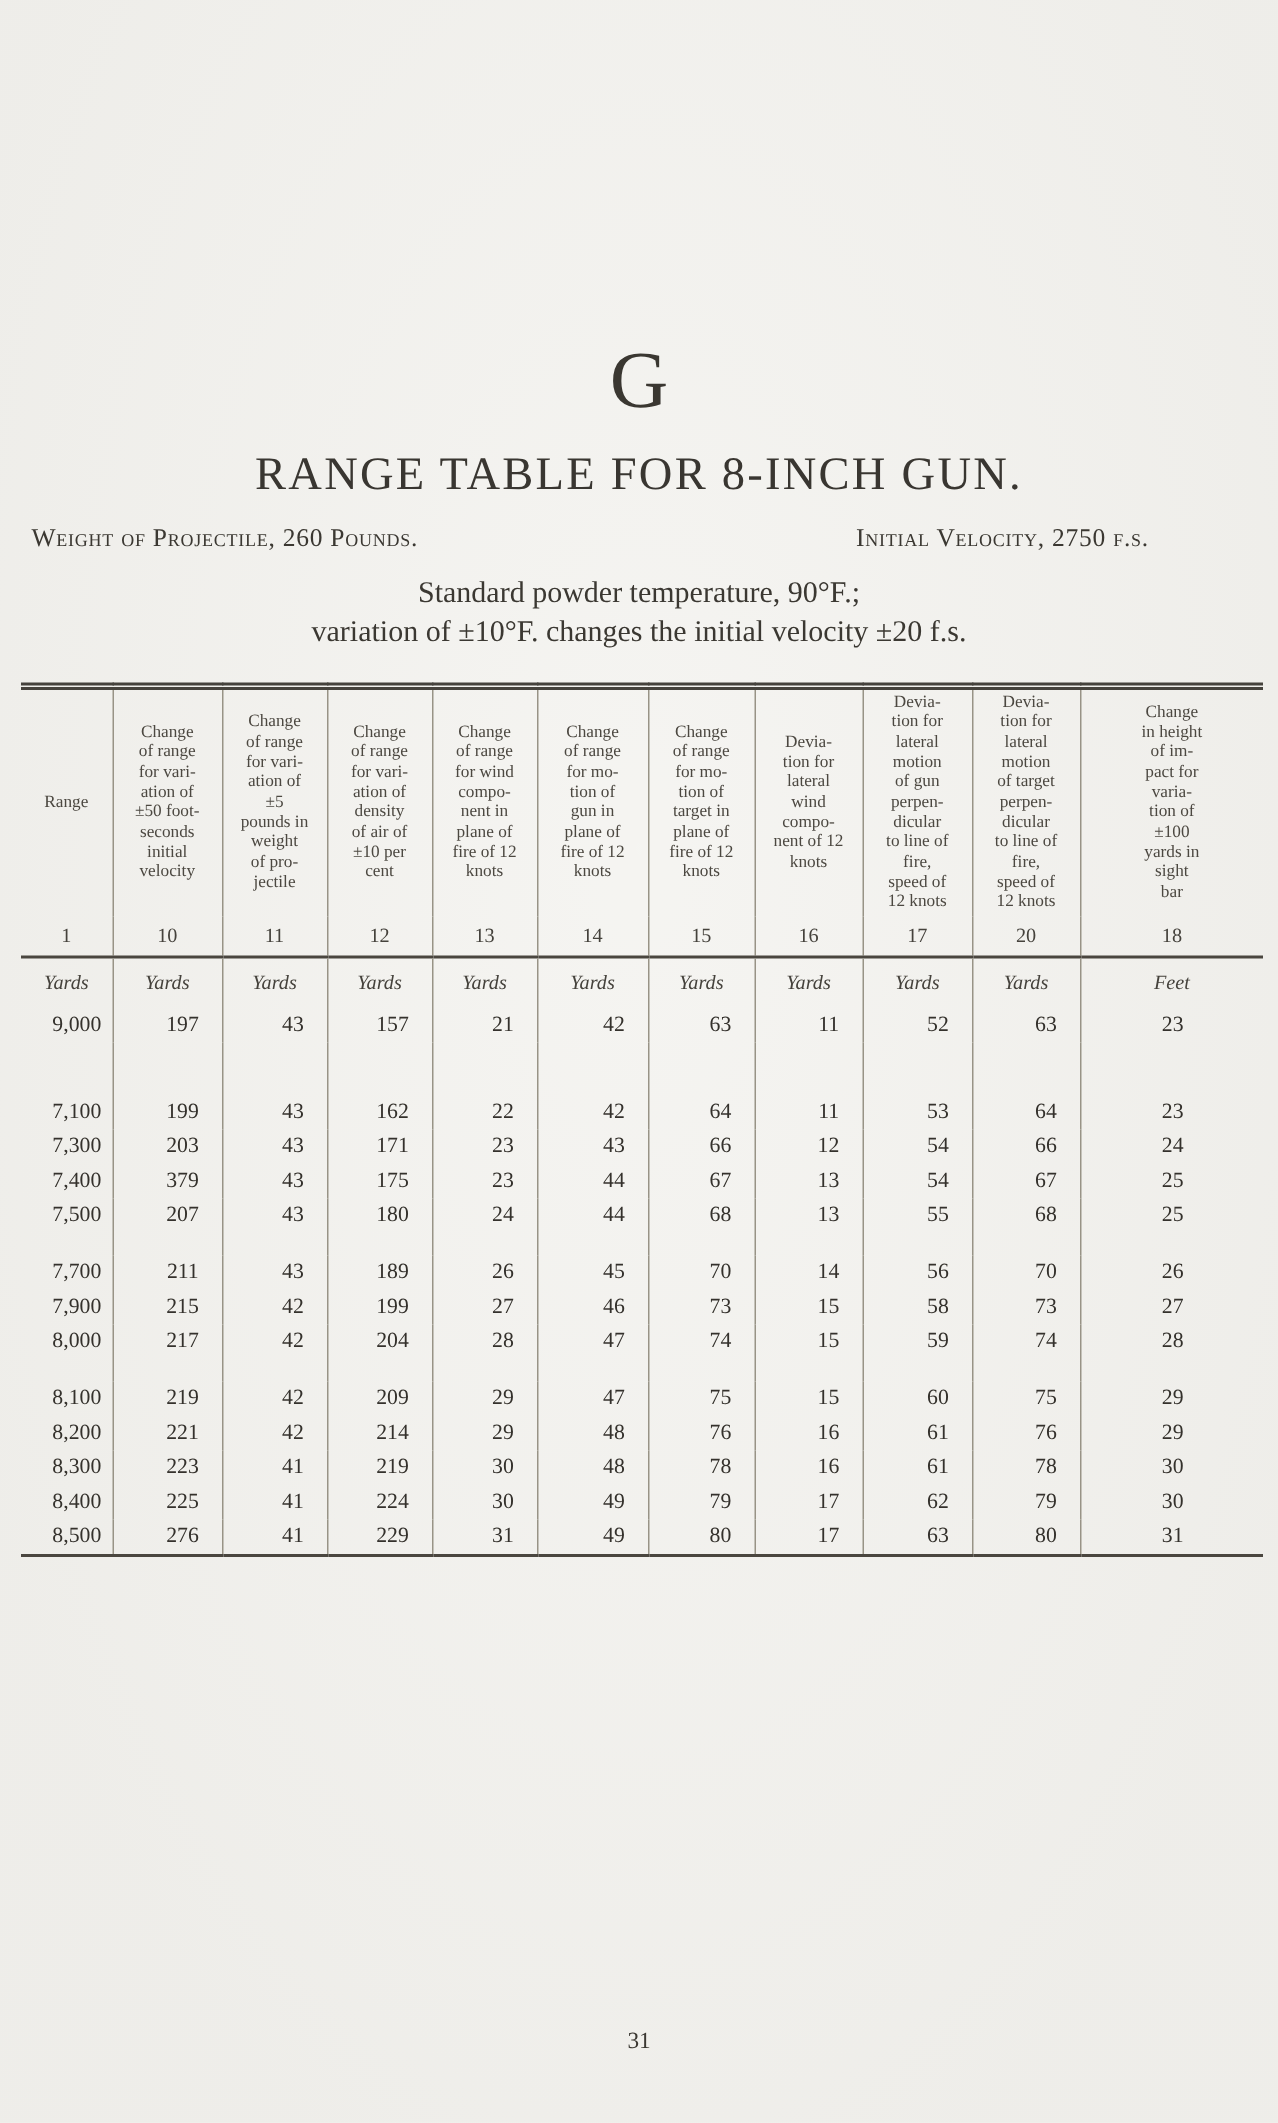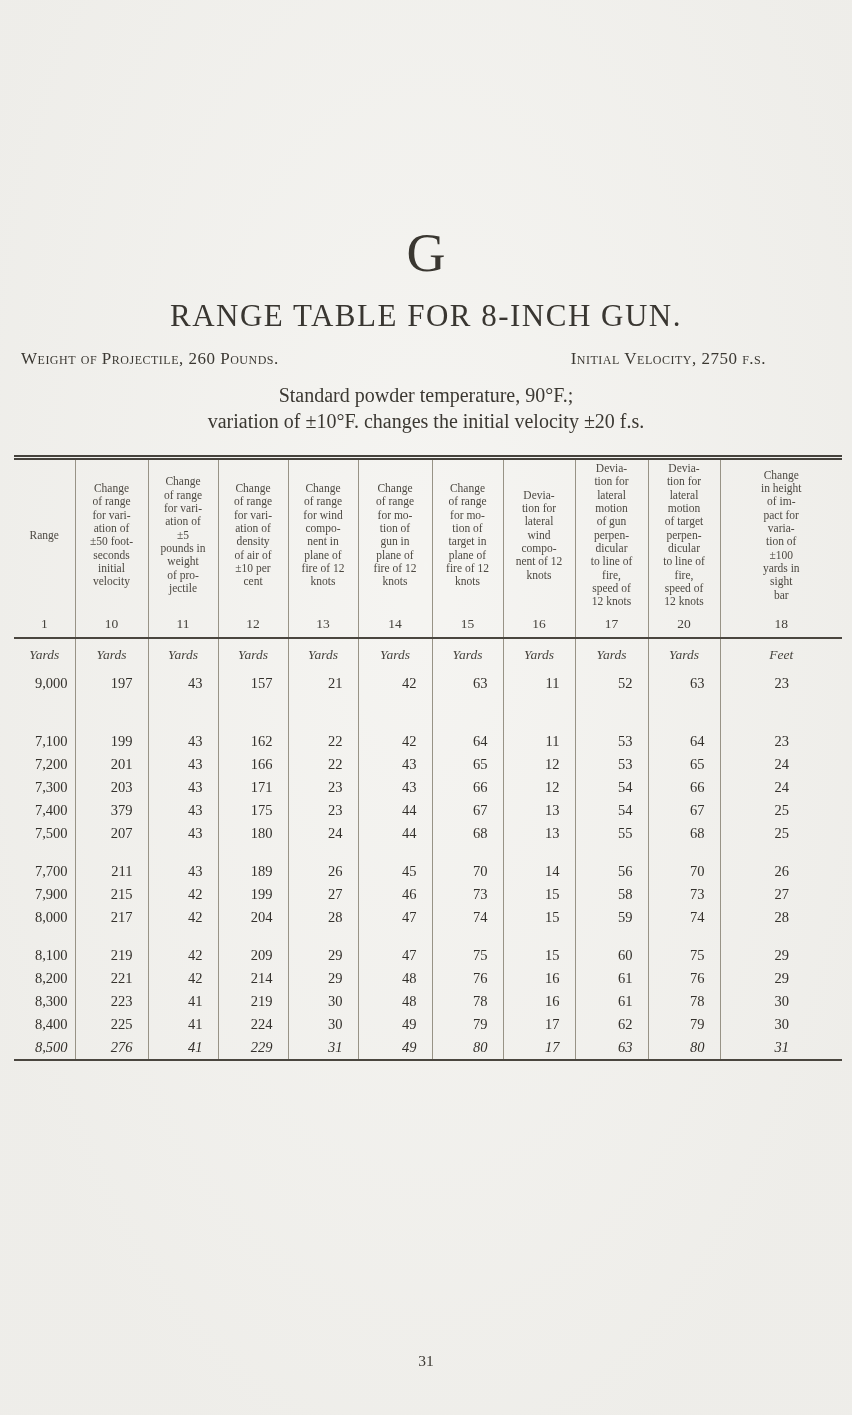--- a/index.html
+++ b/index.html
@@ -95,21 +95,21 @@
     vertical-align: middle;
     text-align: right;
     padding-right: 15px;
     font-size: 14.5px;
     color: #34312c;
   }
   td.cell.range-cell { padding-right: 7px; font-size: 14.5px; }
   td.cell.last-col { text-align: center; padding-right: 0; }
   tr.spacer-big td { height: 33px; border-bottom: none; }
   tr.spacer-small td { height: 13px; border-bottom: none; }
-  tr.last-row td { border-bottom: 2px solid #4a463f; font-style: italic; }
+  tr.last-row td { border-bottom: 2px solid #4a463f; }
   .page-number {
     position: absolute;
     left: 0; right: 0;
     top: 1352px;
     text-align: center;
     font-size: 15.5px;
     color: #3b3832;
   }
 </style>
 </head>
@@ -296,33 +296,20 @@
           <td class="cell">162</td>
           <td class="cell">22</td>
           <td class="cell">42</td>
           <td class="cell">64</td>
           <td class="cell">11</td>
           <td class="cell">53</td>
           <td class="cell">64</td>
           <td class="cell last-col">23</td>
         </tr>
         <tr>
-          <td class="cell range-cell">7,200</td>
-          <td class="cell">201</td>
-          <td class="cell">43</td>
-          <td class="cell">166</td>
-          <td class="cell">22</td>
-          <td class="cell">43</td>
-          <td class="cell">65</td>
-          <td class="cell">12</td>
-          <td class="cell">53</td>
-          <td class="cell">65</td>
-          <td class="cell last-col">24</td>
-        </tr>
-        <tr>
           <td class="cell range-cell">7,300</td>
           <td class="cell">203</td>
           <td class="cell">43</td>
           <td class="cell">171</td>
           <td class="cell">23</td>
           <td class="cell">43</td>
           <td class="cell">66</td>
           <td class="cell">12</td>
           <td class="cell">54</td>
           <td class="cell">66</td>

